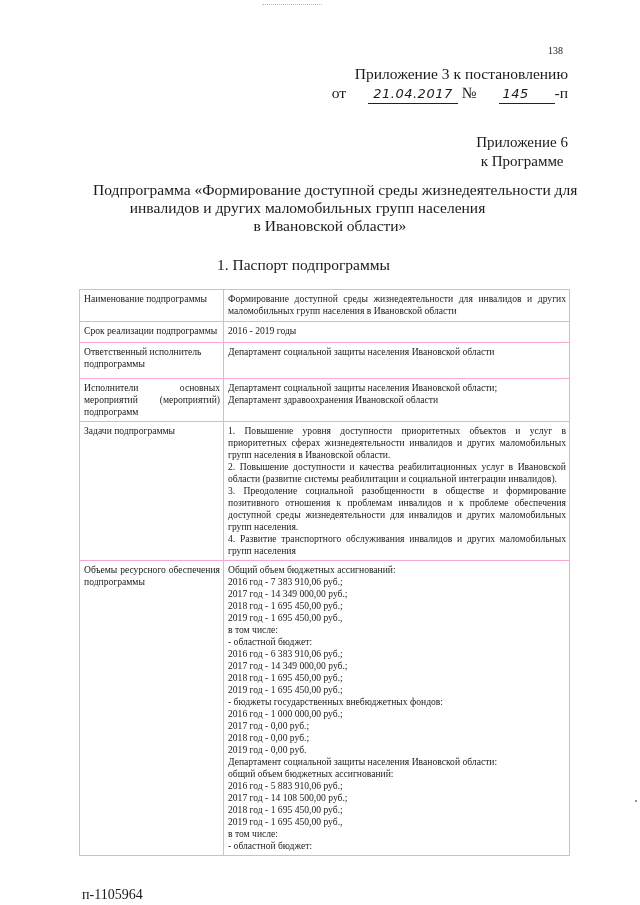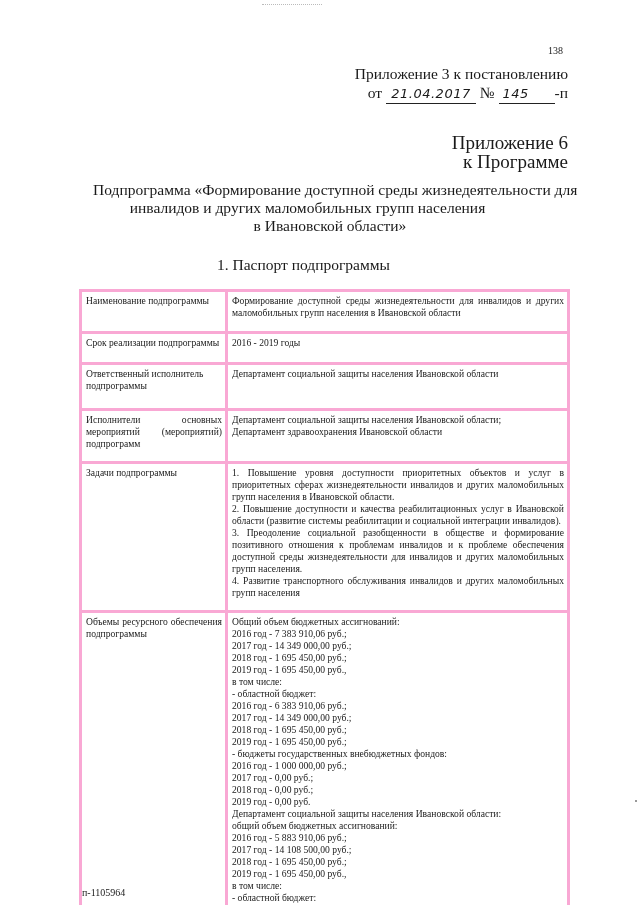--- a/index.html
+++ b/index.html
@@ -13,57 +13,57 @@
       border-top: 1px dotted #bbb;
     }
     .page-number { position: absolute; left: 548px; top: 45px; font-size: 10px; }
     .header-block {
       position: absolute; right: 72px; top: 64px; text-align: right;
       font-size: 15.5px; line-height: 19px;
     }
     .decree-line span { display: inline-block; }
     .handwritten {
       font-family: "DejaVu Sans", sans-serif; font-style: italic; font-size: 13px;
-      border-bottom: 1px solid #222; padding: 0 4px; letter-spacing: 0.5px;
+      border-bottom: 1px solid #222; padding: 0 4px; letter-spacing: 0.5px; margin-left: 18px;
     }
     .hw-date { width: 82px; text-align: center; }
     .hw-num { width: 48px; text-align: left; }
     .annex-block {
-      position: absolute; right: 72px; top: 133px; text-align: right;
-      font-size: 19px; line-height: 19px;
+      position: absolute; right: 72px; top: 133px; text-align: center;
+      font-size: 15px; line-height: 19px;
     }
     .title-block {
       position: absolute; left: 95px; top: 181px; width: 470px;
       font-size: 15.5px; line-height: 18px; text-align: center;
     }
     .title-block .l1 { text-align: left; white-space: nowrap; margin-left: -2px; }
     .title-block .l2 { margin-left: -45px; }
     .section-title {
       position: absolute; left: 0; width: 599px; top: 256px; text-align: center;
       font-size: 15.5px; padding-left: 8px; box-sizing: border-box;
     }
     table.passport {
       position: absolute; left: 79px; top: 289px; width: 491px;
       border-collapse: collapse; font-size: 9.6px; line-height: 12px;
     }
     table.passport td {
-      border: 3px solid #f9a8d4; vertical-align: top; padding: 3px 3px 11px 4px;
+      border: 1px solid #f9a8d4; vertical-align: top; padding: 3px 3px 3px 4px;
     }
     td.label { width: 136px; }
     td.justify { text-align: justify; text-align-last: justify; }
     .row-1 td { height: 25px; }
     .row-2 td { height: 14px; }
     .row-3 td { height: 29px; }
     .row-4 td { height: 35px; }
     .row-5 td { height: 127px; }
     .row-6 td { height: 271px; }
     .val-line { display: block; }
     .justified { text-align: justify; }
     .footer-code {
-      position: absolute; left: 82px; top: 887px; font-size: 10px;
+      position: absolute; left: 82px; top: 887px; font-size: 14px;
     }
     .speck { position: absolute; width: 2px; height: 2px; background: #999; }
   </style>
 </head>
 <body>
 
 <div class="top-scan-mark"></div>
 
 <div class="page-number">138</div>
 

